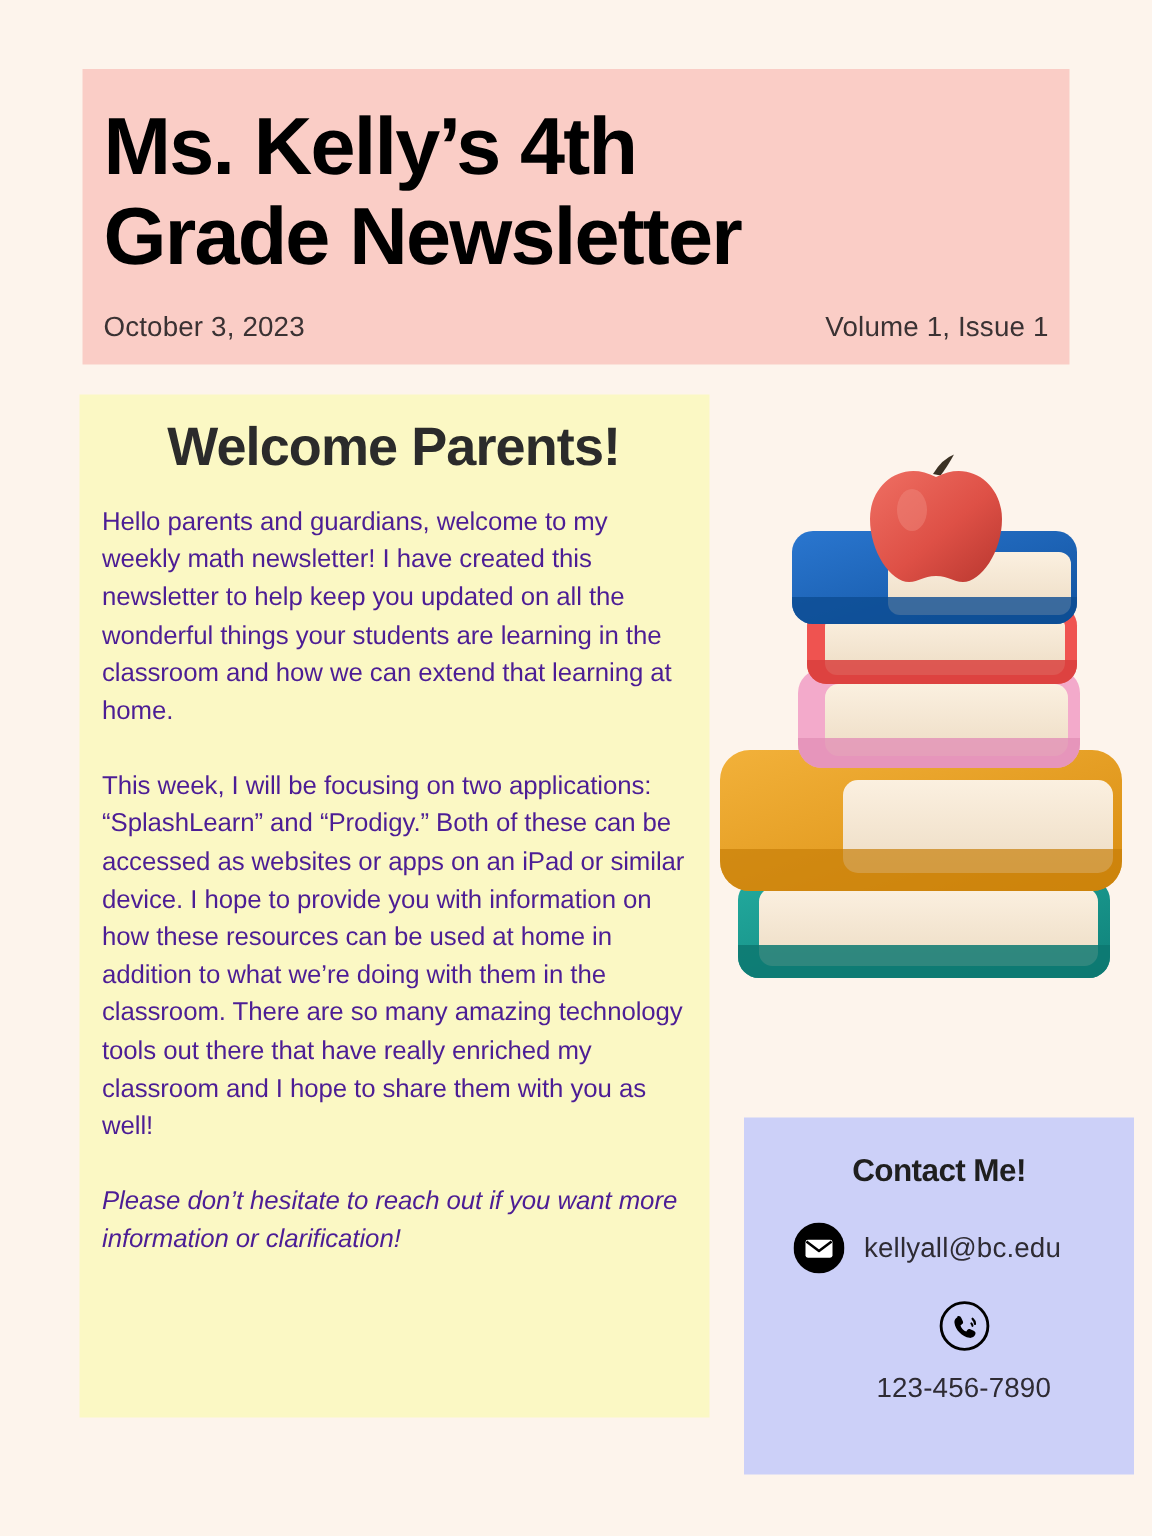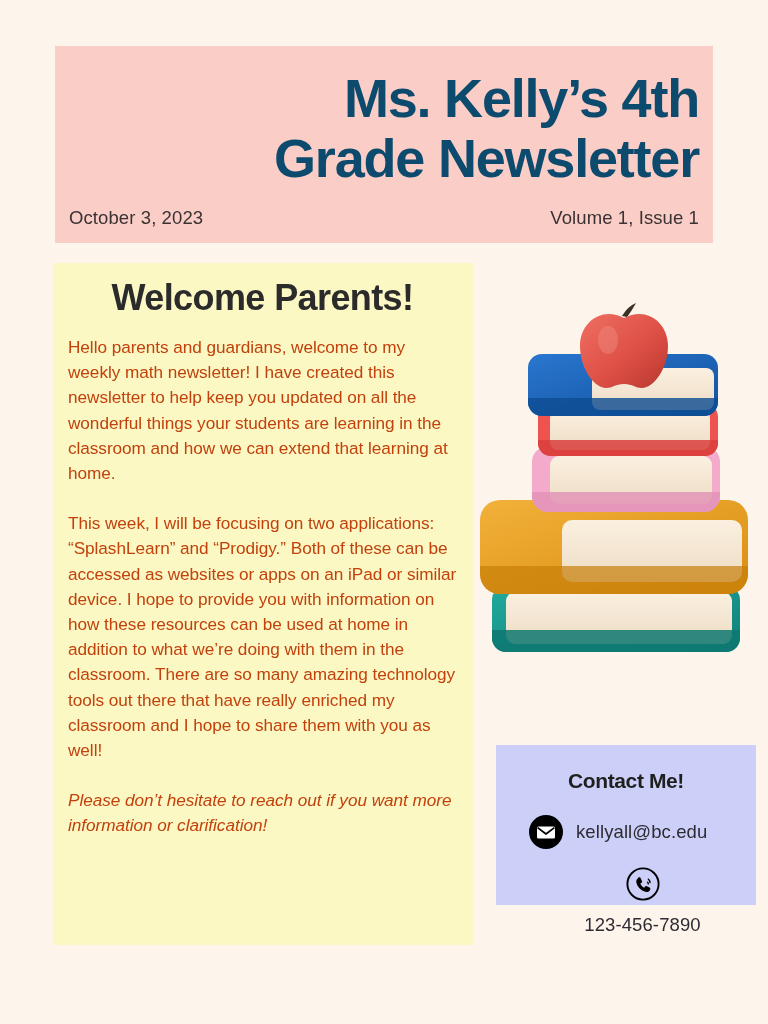--- a/index.html
+++ b/index.html
@@ -28,27 +28,27 @@
     left: 55px;
     top: 46px;
     width: 658px;
     height: 197px;
     background: #facdc6;
     box-sizing: border-box;
     padding: 22px 14px 0 14px;
   }
   .newsletter-title {
     margin: 0;
-    text-align: right;
+    text-align: left;
     font-family: "Liberation Sans", sans-serif;
     font-weight: bold;
     font-size: 54px;
     line-height: 1.12;
     letter-spacing: -1.2px;
-    color: #0c4a6e;
+    color: #000000;
     white-space: pre-line;
   }
   .header-meta {
     position: absolute;
     left: 14px;
     right: 14px;
     bottom: 14px;
     display: flex;
     justify-content: space-between;
     align-items: flex-start;
@@ -72,21 +72,21 @@
     margin: 0 0 16px 0;
     text-align: center;
     font-weight: bold;
     font-size: 36px;
     letter-spacing: -0.6px;
     color: #2b2b2b;
   }
   .article-body {
     font-size: 17.2px;
     line-height: 25.2px;
-    color: #c2410c;
+    color: #4c1d95;
     letter-spacing: -0.05px;
   }
   .article-body p {
     margin: 0 0 25px 0;
   }
   .article-body p:last-child {
     margin-bottom: 2px;
     font-style: italic;
   }
 
@@ -103,21 +103,21 @@
     width: 100%;
     height: 100%;
   }
 
   
   .contact-panel {
     position: absolute;
     left: 496px;
     top: 745px;
     width: 260px;
-    height: 160px;
+    height: 238px;
     background: #ccd0f8;
     box-sizing: border-box;
     padding: 24px 0 0 0;
   }
   .contact-heading {
     margin: 0 0 22px 0;
     text-align: center;
     font-weight: bold;
     font-size: 21px;
     letter-spacing: -0.4px;

